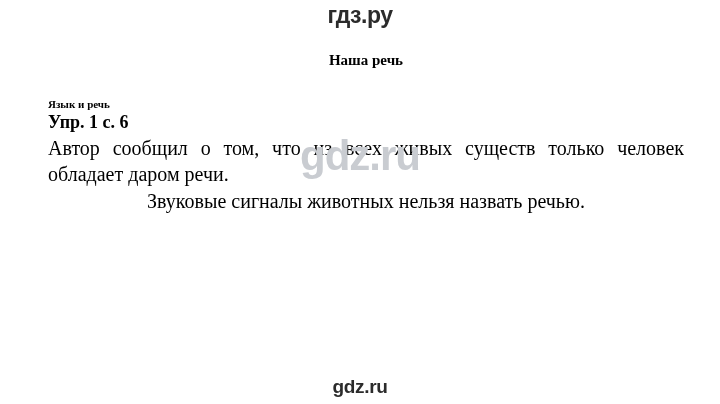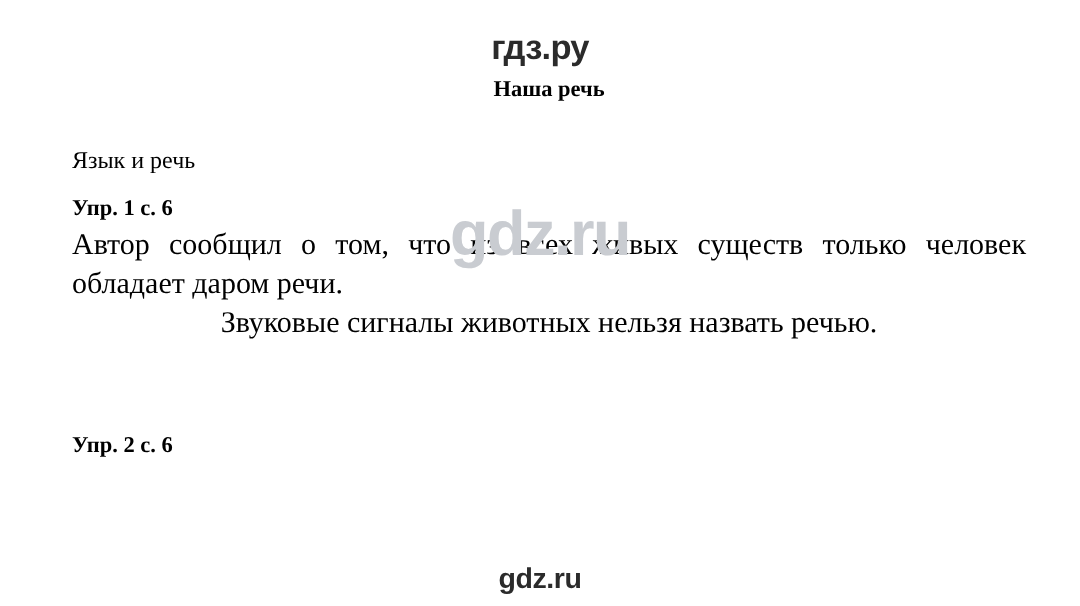--- a/index.html
+++ b/index.html
@@ -17,21 +17,21 @@
   }
   .page {
     position: relative;
     width: 720px;
     height: 404px;
   }
 
   
   .top-logo {
     position: absolute;
-    top: 16px;
+    top: 0;
     left: 0;
     width: 720px;
     text-align: center;
     font-family: "Liberation Sans", sans-serif;
     font-weight: bold;
     font-size: 23px;
     color: #2b2b2b;
     letter-spacing: -0.5px;
     padding-top: 2px;
   }
@@ -76,40 +76,40 @@
   }
 
   .doc-title {
     text-align: center;
     font-weight: bold;
     font-size: 15px;
     margin: 0 0 28px 0;
   }
 
   .section-heading {
-    font-weight: normal;
-    font-size: 16px;
+    font-weight: bold;
+    font-size: 11px;
     margin: 0;
     line-height: 1.35;
   }
 
   .sub-question {
     font-weight: bold;
     font-size: 15px;
     margin: 0 0 22px 0;
     line-height: 1.35;
   }
 
   .task {
     margin-bottom: 26px;
   }
   .task-label {
     font-weight: bold;
-    font-size: 15px;
-    margin: 12px 0 2px 0;
+    font-size: 18px;
+    margin: 0 0 2px 0;
   }
   .task-body p {
     margin: 0;
     font-size: 20px;
     line-height: 1.32;
     text-align: justify;
   }
   .task-body p.nojust {
     text-align: center;
   }
@@ -135,20 +135,19 @@
       <div class="task-label">Упр. 1 с. 6</div>
       <div class="task-body">
         <p>Автор сообщил о том, что из всех живых существ только человек обладает даром речи.</p>
         <p class="nojust">Звуковые сигналы животных нельзя назвать речью.</p>
       </div>
     </div>
 
     <div class="gap-large"></div>
 
     <div class="task">
-      <div class="task-label">Упр. 2 с. 6</div>
     </div>
 
   </div>
 
   <div class="bottom-logo">gdz.ru</div>
 
 </div>
 
 </body></html>

